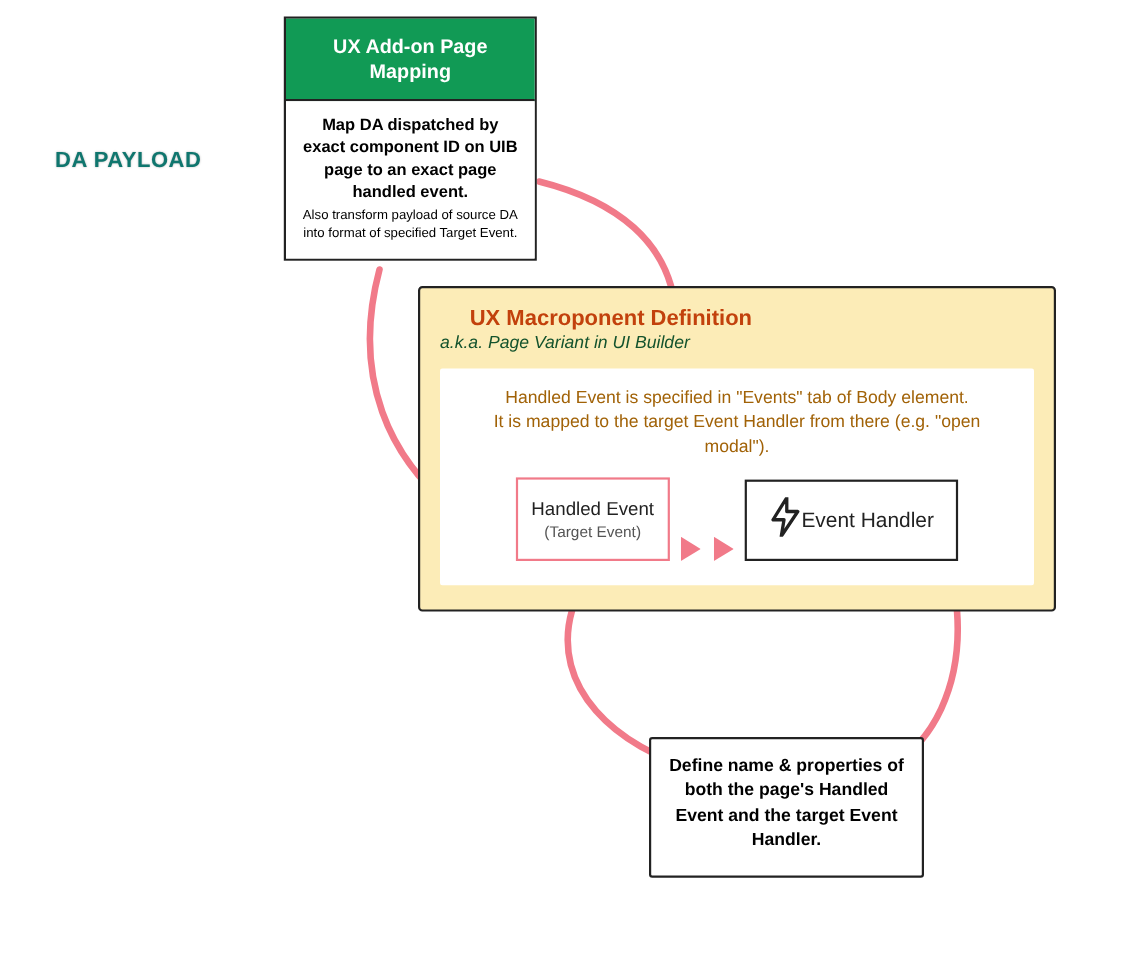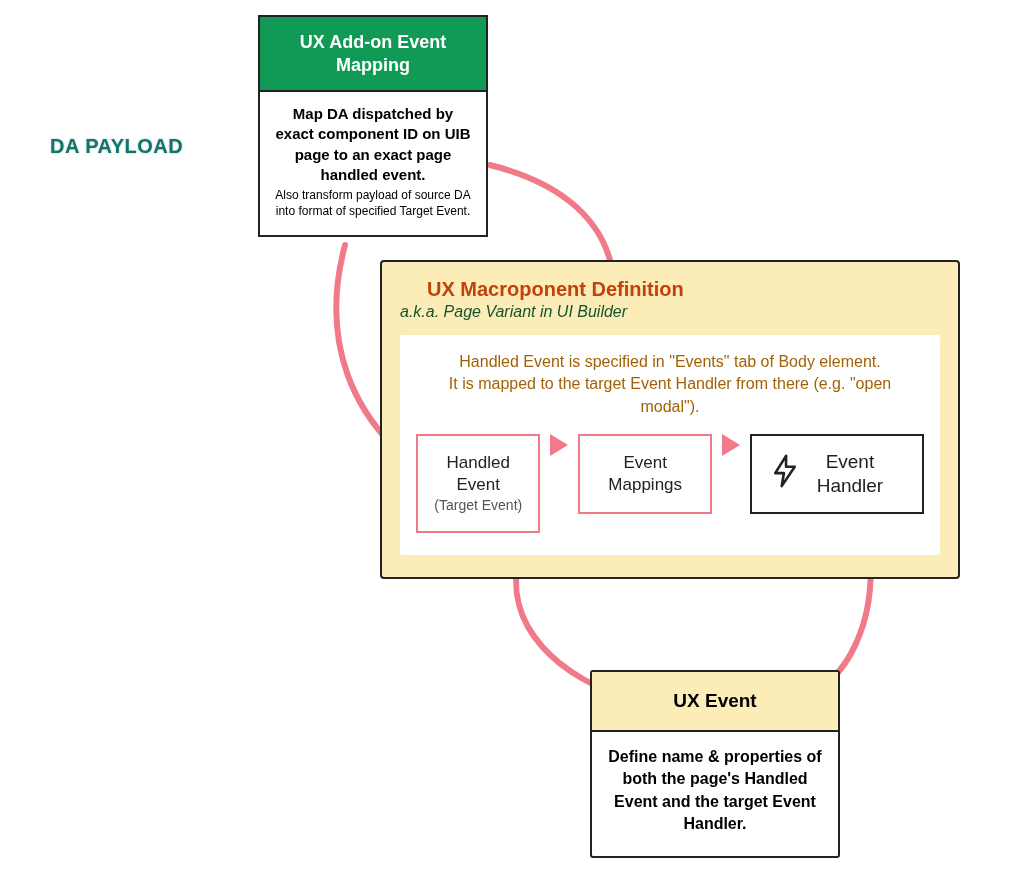--- a/index.html
+++ b/index.html
@@ -90,21 +90,21 @@
   .macro-desc {
     text-align: center;
     font-size: 16px;
     line-height: 1.4;
     color: #a16207;
     margin: 0 20px 16px;
   }
 
   .flow-row {
     display: flex;
-    align-items: flex-start;
+    align-items: flex-end;
     justify-content: center;
     gap: 8px;
   }
   .pink-box {
     border: 2px solid #f17a89;
     background: #fff;
     padding: 16px 12px;
     text-align: center;
     min-width: 120px;
     font-size: 17px;
@@ -188,21 +188,21 @@
 <svg class="connector" style="left:0; top:0;" width="1024" height="884">
   <path d="M 870 555 C 875 620, 850 680, 800 700" stroke="#f17a89" stroke-width="6" fill="none" stroke-linecap="round"></path>
 </svg>
 <svg class="connector" style="left:0; top:0;" width="1024" height="884">
   <path d="M 490 165 C 570 185, 600 225, 610 260" stroke="#f17a89" stroke-width="6" fill="none" stroke-linecap="round"></path>
 </svg>
 
 <div class="da-payload">DA PAYLOAD</div>
 
 <div class="addon-card">
-  <div class="addon-header">UX Add-on Event Mapping</div>
+  <div class="addon-header">UX Add-on Page Mapping</div>
   <div class="addon-body">
     <div class="main">Map DA dispatched by exact component ID on UIB page to an exact page handled event.</div>
     <div class="sub">Also transform payload of source DA into format of specified Target Event.</div>
   </div>
 </div>
 
 <div class="macro-card">
   <div class="macro-title">UX Macroponent Definition</div>
   <div class="macro-subtitle">a.k.a. Page Variant in UI Builder</div>
   <div class="macro-inner">
@@ -210,34 +210,30 @@
     <div class="flow-row">
       <div class="pink-box">
         <span>Handled Event</span>
         <span class="sub">(Target Event)</span>
       </div>
       <div class="arrow-cell">
         <svg width="18" height="22" viewBox="0 0 18 22">
             <path d="M 0 0 L 18 11 L 0 22 Z" fill="#f17a89"></path>
           </svg>
       </div>
-      <div class="pink-box">
-        <span>Event Mappings</span>
-      </div>
       <div class="arrow-cell">
         <svg width="18" height="22" viewBox="0 0 18 22">
             <path d="M 0 0 L 18 11 L 0 22 Z" fill="#f17a89"></path>
           </svg>
       </div>
       <div class="dark-box">
         <svg width="30" height="36" viewBox="0 0 24 28">
           <path d="M13 0 L3 16 L11 16 L9 28 L21 10 L13 10 Z" fill="none" stroke="#222" stroke-width="2.4" stroke-linejoin="round"></path>
         </svg>
         <span>Event Handler</span>
       </div>
     </div>
   </div>
 </div>
 
 <div class="uxevent-card">
-  <div class="uxevent-header">UX Event</div>
   <div class="uxevent-body">Define name &amp; properties of both the page's Handled Event and the target Event Handler.</div>
 </div>
 
 </body></html>

